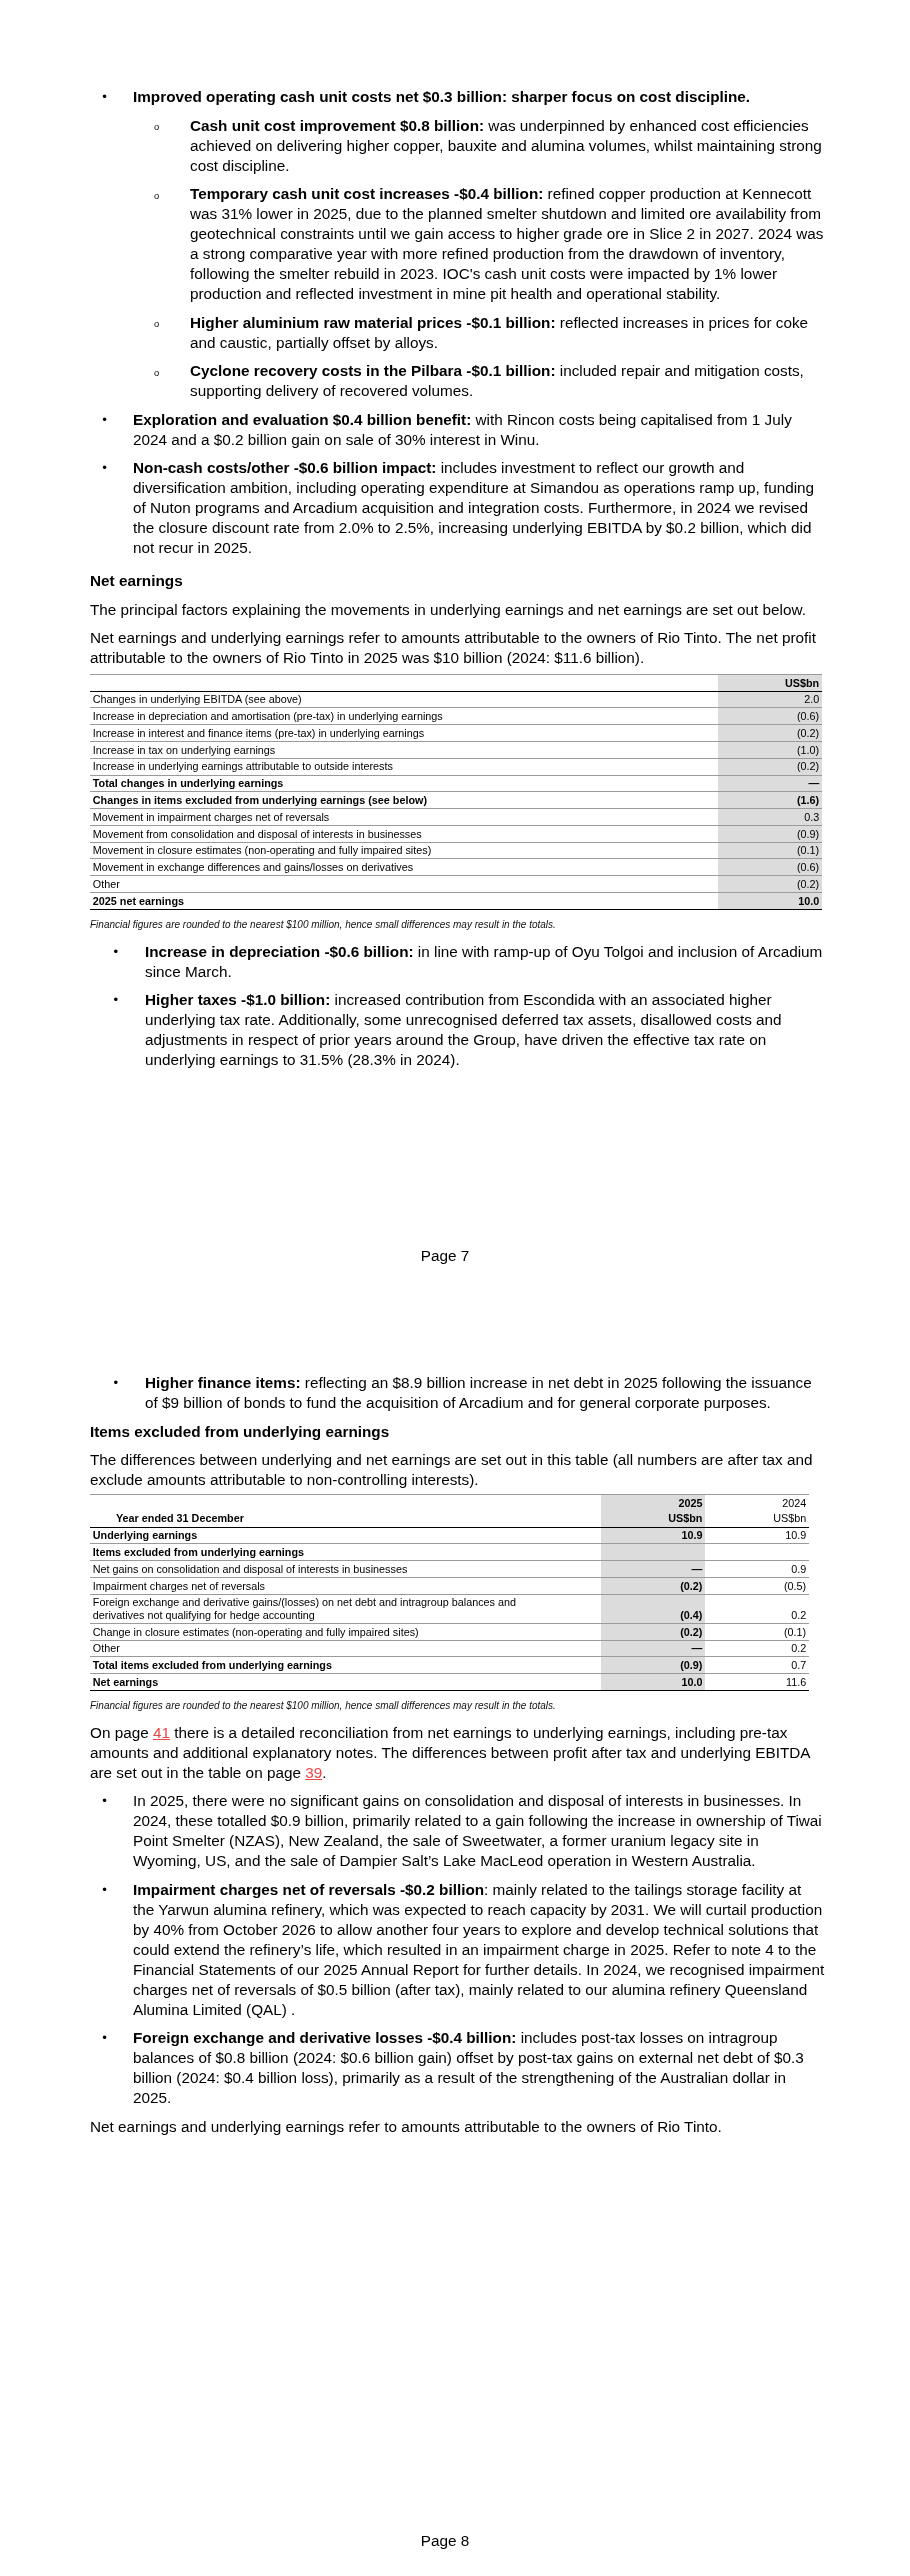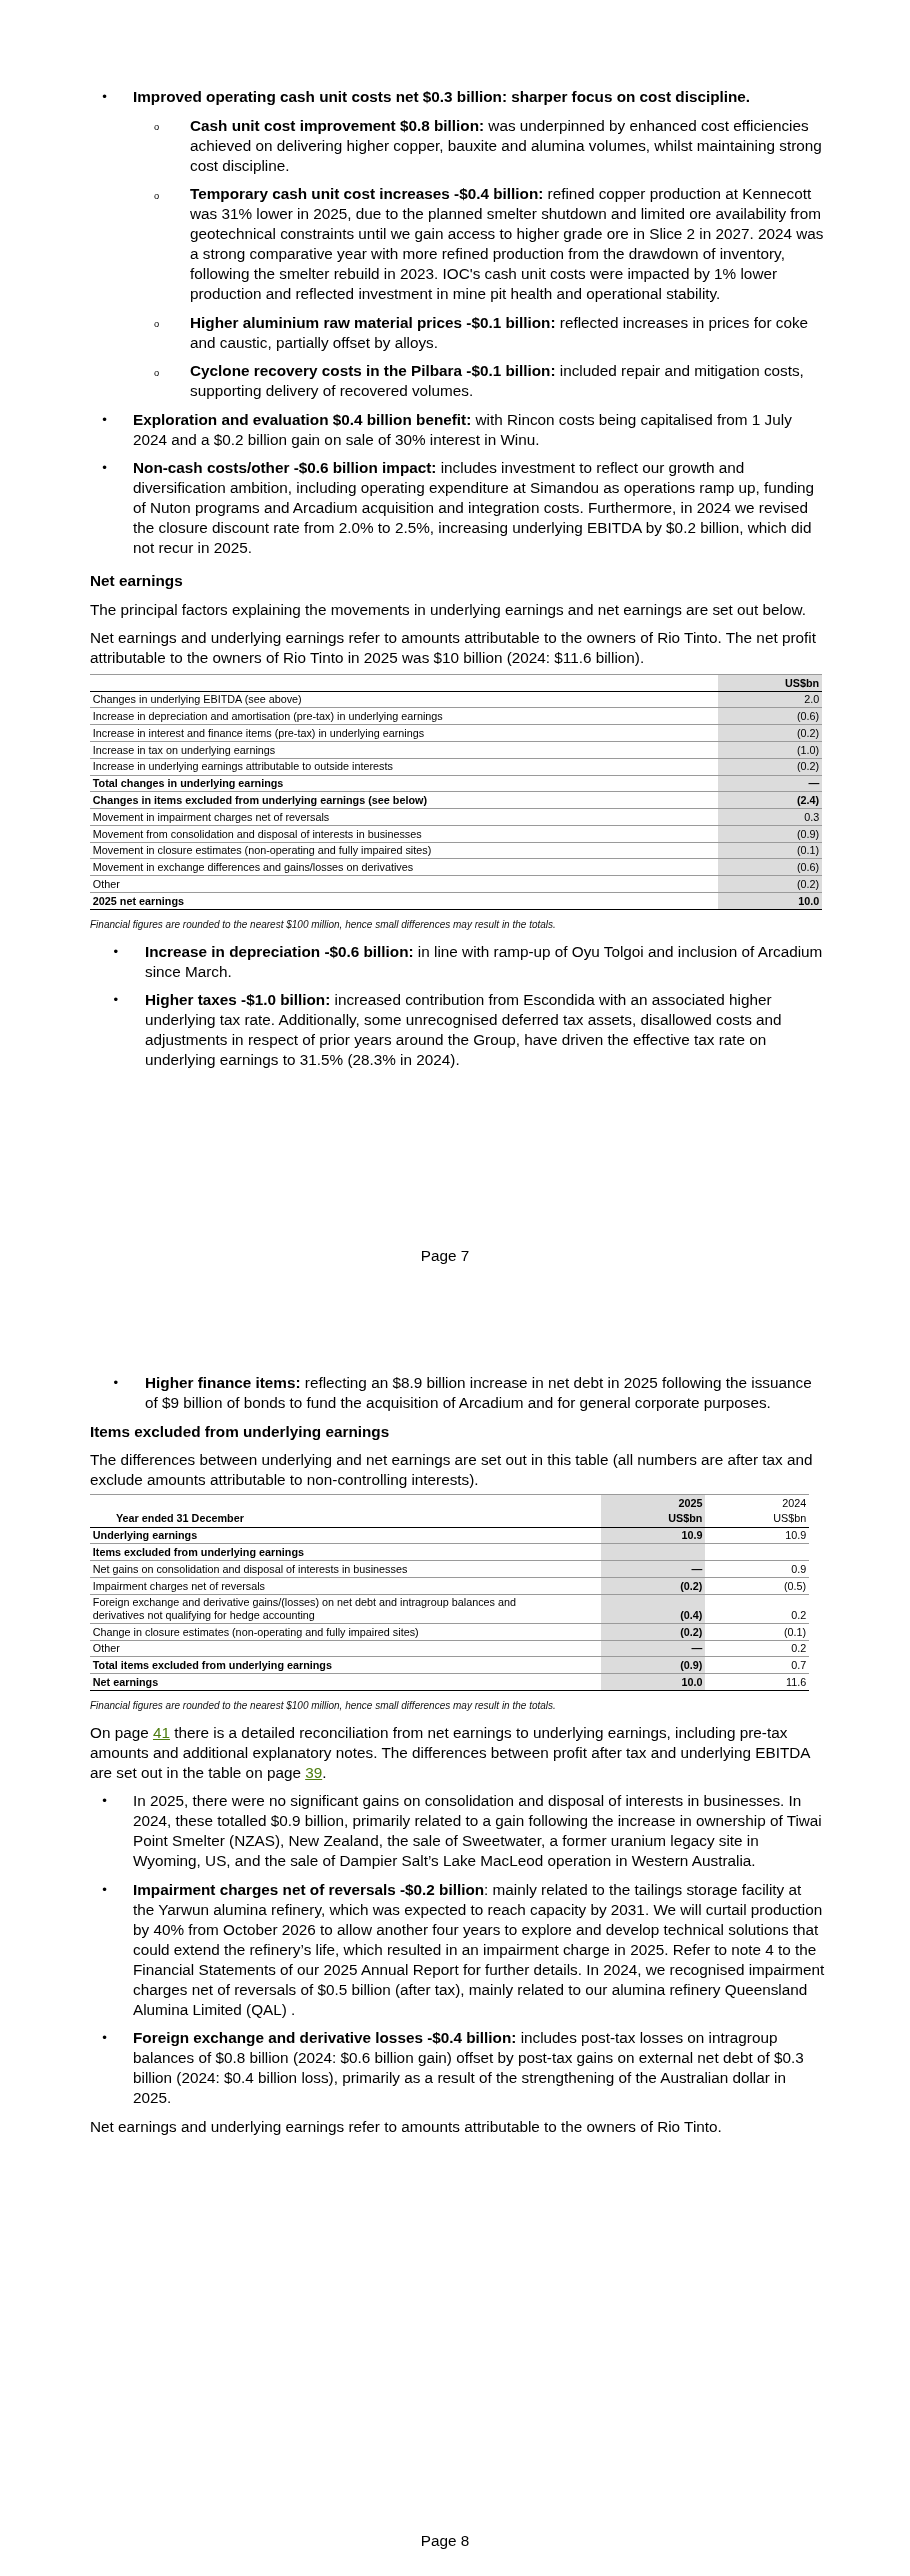--- a/index.html
+++ b/index.html
@@ -28,21 +28,21 @@
   table.fin td { padding: 0.9px 2.8px; height: 14px; border-bottom: 0.9px solid #9a9a9a; line-height: 13.2px; vertical-align: bottom; }
   table.fin tr.top td { border-top: 0.9px solid #9a9a9a; }
   table.fin tr.hdr td { border-bottom: 1.9px solid #000; padding-left: 26px; }
   table.fin tr.last td { border-bottom: 1.9px solid #000; }
   table.fin td.num { text-align: right; width: 75px; }
   table.fin td.shade { background: #dcdcdc; }
   table.fin tr.bold td { font-weight: bold; }
   td.b { font-weight: bold; }
   .note { font-size: 10px; font-style: italic; margin: 9.4px 0 11.3px 0; color: #111; }
   .pagenum { position: absolute; width: 890px; text-align: center; font-size: 15.3px; }
-  a.lnk { color: #4d7c0f; text-decoration: underline; }
+  a.lnk { color: #ef4444; text-decoration: underline; }
 </style>
 </head>
 <body>
 
 <div class="page" style="top:0;">
   <div class="content" style="top:87px;">
 
     <ul class="l1">
       <li>
         <span class="bullet">•</span>
@@ -93,21 +93,21 @@
       <tr>
             <td>Increase in underlying earnings attributable to outside interests</td>
             <td class="num shade">(0.2)</td>
           </tr>
       <tr class="bold">
             <td>Total changes in underlying earnings</td>
             <td class="num shade">—</td>
           </tr>
       <tr class="bold">
             <td>Changes in items excluded from underlying earnings (see below)</td>
-            <td class="num shade">(2.4)</td>
+            <td class="num shade">(1.6)</td>
           </tr>
       <tr>
             <td>Movement in impairment charges net of reversals</td>
             <td class="num shade">0.3</td>
           </tr>
       <tr>
             <td>Movement from consolidation and disposal of interests in businesses</td>
             <td class="num shade">(0.9)</td>
           </tr>
       <tr>

